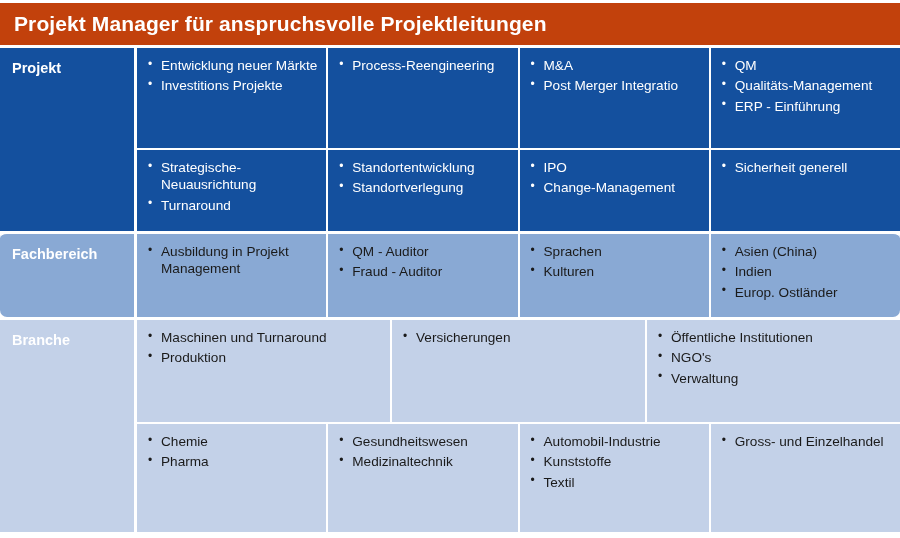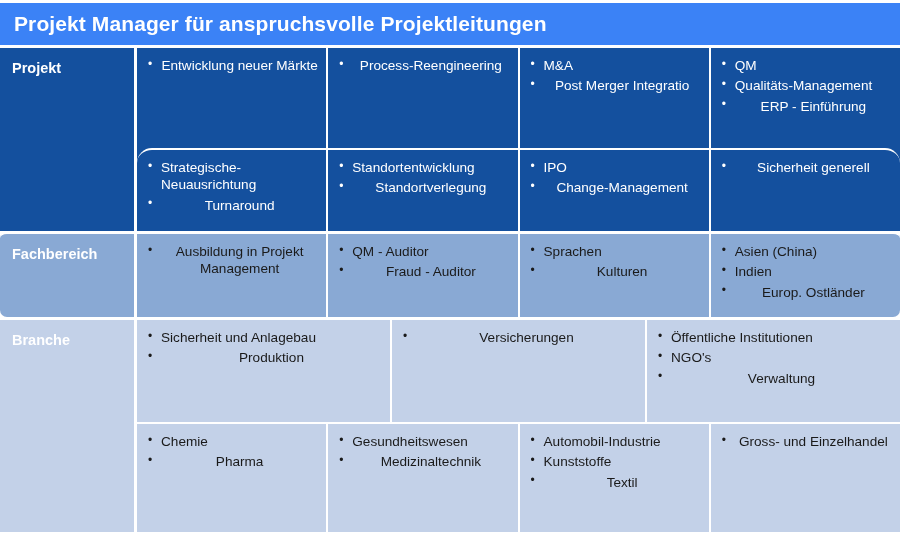--- a/index.html
+++ b/index.html
@@ -21,21 +21,21 @@
     box-sizing: border-box;
   }
 
   
   .title-bar {
     position: absolute;
     left: 0;
     top: 3px;
     width: 900px;
     height: 42px;
-    background: #3b82f6;
+    background: #c2410c;
     display: flex;
     align-items: center;
     box-sizing: border-box;
     padding-left: 14px;
   }
   .title-text {
     color: #ffffff;
     font-size: 21px;
     font-weight: bold;
     letter-spacing: 0.1px;
@@ -110,40 +110,40 @@
     padding: 0;
     list-style: none;
   }
   .bullets li {
     position: relative;
     padding-left: 14px;
     margin-bottom: 3px;
     font-size: 13.6px;
     line-height: 1.28;
   }
-  .bullets li:last-child { margin-bottom: 0; text-align: center; }
+  .bullets li:last-child { margin-bottom: 0; }
   .bullets li::before {
     content: "\2022";
     position: absolute;
     left: 1px;
     top: -0.5px;
     font-size: 12px;
   }
 
   .section.dark   .bullets li { color: #ffffff; }
   .section.medium .bullets li { color: #1a1a1a; }
   .section.light  .bullets li { color: #1a1a1a; }
 
   .section.dark   .bullets li::before { color: #ffffff; }
   .section.medium .bullets li::before { color: #1a1a1a; }
   .section.light  .bullets li::before { color: #1a1a1a; }
 
   
   .section.dark   .sub-row.r1 { height: 100px; }
-  .section.dark   .sub-row.r2 { height: 83px; border-radius: 15px;  }
+  .section.dark   .sub-row.r2 { height: 83px;  }
   .section.medium .sub-row.r1 { height: 83px;  }
   .section.light  .sub-row.r1 { height: 102px; }
   .section.light  .sub-row.r2 { height: 110px; }
 </style>
 </head>
 <body>
 
 <div class="slide">
 
   <div class="title-bar">
@@ -155,20 +155,21 @@
     <div class="section dark">
       <div class="label-cell">
         <div class="label-text">Projekt</div>
       </div>
       <div class="rows-area">
 
         <div class="sub-row r1">
           <div class="cell">
             <ul class="bullets">
               <li>Entwicklung neuer Märkte</li>
+              <li>Investitions Projekte</li>
             </ul>
           </div>
           <div class="cell">
             <ul class="bullets">
               <li>Process-Reengineering</li>
             </ul>
           </div>
           <div class="cell">
             <ul class="bullets">
               <li>M&amp;A</li>
@@ -251,21 +252,21 @@
 
     <div class="section light">
       <div class="label-cell">
         <div class="label-text">Branche</div>
       </div>
       <div class="rows-area">
 
         <div class="sub-row r1">
           <div class="cell">
             <ul class="bullets">
-              <li>Sicherheit und Anlagebau</li>
+              <li>Maschinen und Turnaround</li>
               <li>Produktion</li>
             </ul>
           </div>
           <div class="cell">
             <ul class="bullets">
               <li>Versicherungen</li>
             </ul>
           </div>
           <div class="cell">
             <ul class="bullets">

